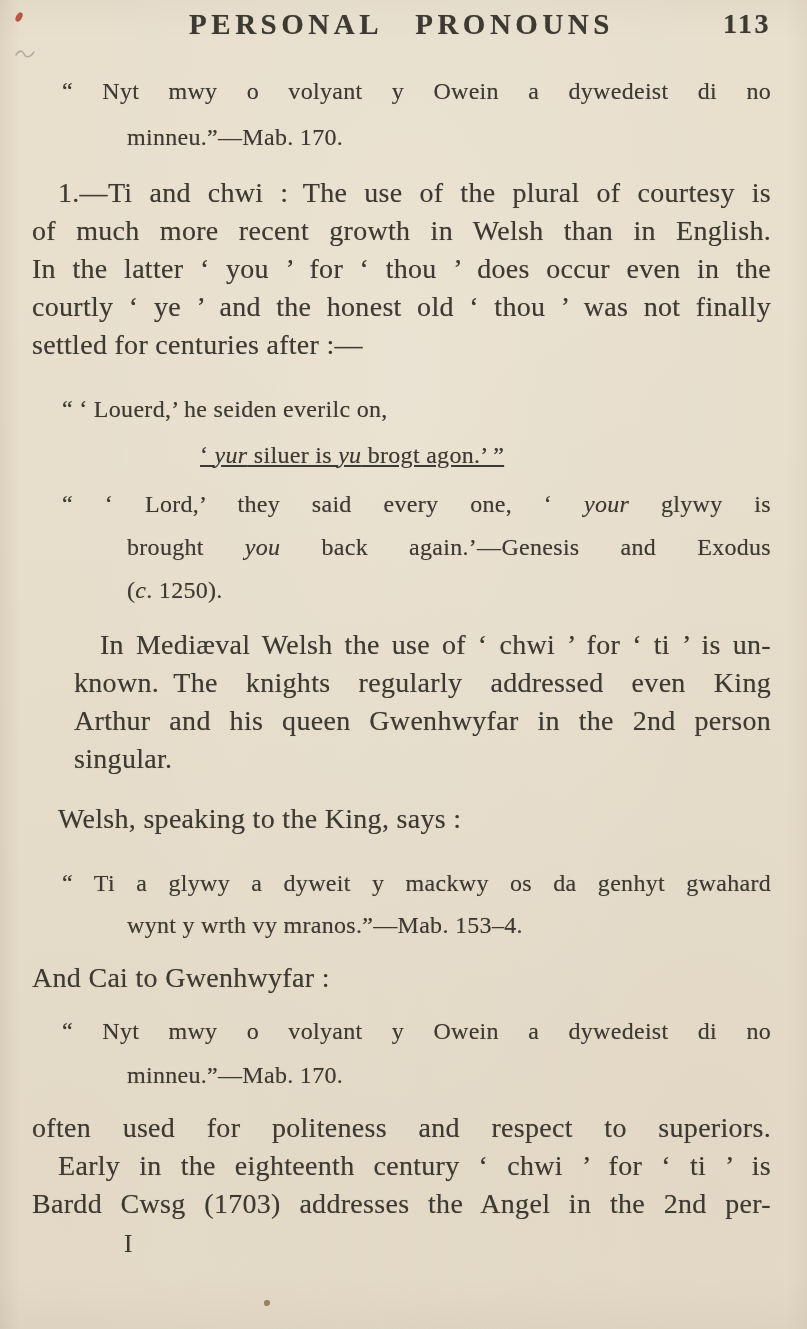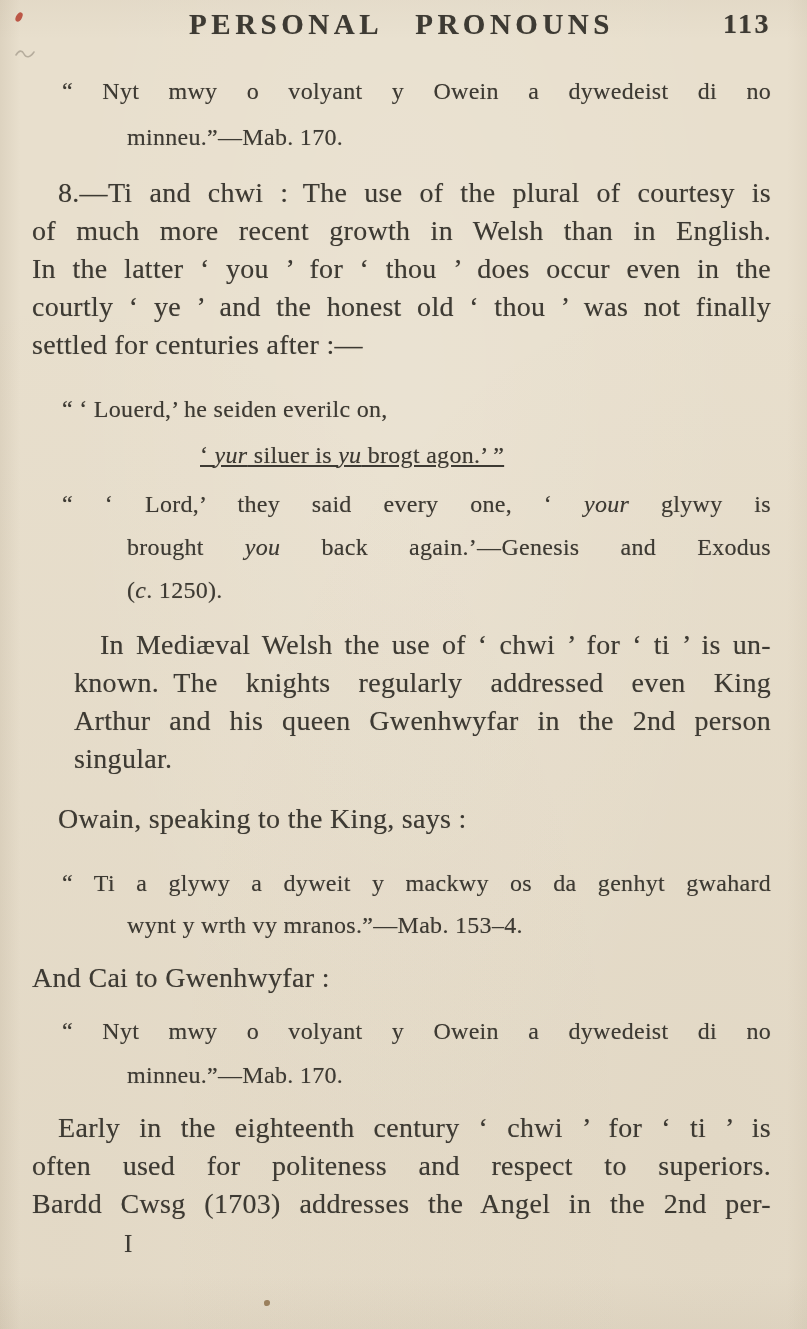--- a/index.html
+++ b/index.html
@@ -76,21 +76,21 @@
     <span class="title">PERSONAL PRONOUNS</span>
     <span class="pageno">113</span>
   </div>
 
   <div class="quote lh46 m-qa">
     <div class="ln j i-quote"><span>“ Nyt mwy o volyant y Owein a dywedeist di no</span></div>
     <div class="ln i-cont"><span>minneu.”—Mab. 170.</span></div>
   </div>
 
   <div class="para m-p3">
-    <div class="ln j i-para"><span>8.—Ti and chwi : The use of the plural of courtesy is</span></div>
+    <div class="ln j i-para"><span>1.—Ti and chwi : The use of the plural of courtesy is</span></div>
     <div class="ln j"><span>of much more recent growth in Welsh than in English.</span></div>
     <div class="ln j"><span>In the latter ‘ you ’ for ‘ thou ’ does occur even in the</span></div>
     <div class="ln j"><span>courtly ‘ ye ’ and the honest old ‘ thou ’ was not finally</span></div>
     <div class="ln"><span>settled for centuries after :—</span></div>
   </div>
 
   <div class="quote lh46 m-qb">
     <div class="ln i-quote"><span>“ ‘ Louerd,’ he seiden everilc on,</span></div>
     <div class="ln i-verse"><span>‘ </span><i>yur</i><span> siluer is </span><i>yu</i><span> brogt agon.’ ”</span></div>
   </div>
@@ -102,38 +102,38 @@
   </div>
 
   <div class="para m-p4">
     <div class="ln j i-para"><span>In Mediæval Welsh the use of ‘ chwi ’ for ‘ ti ’ is un-</span></div>
     <div class="ln j"><span>known. The knights regularly addressed even King</span></div>
     <div class="ln j"><span>Arthur and his queen Gwenhwyfar in the 2nd person</span></div>
     <div class="ln"><span>singular.</span></div>
   </div>
 
   <div class="para m-p5">
-    <div class="ln i-para"><span>Owain, speaking to the King, says :</span></div>
+    <div class="ln i-para"><span>Welsh, speaking to the King, says :</span></div>
   </div>
 
   <div class="quote lh42 m-qd">
     <div class="ln j i-quote"><span>“ Ti a glywy a dyweit y mackwy os da genhyt gwahard</span></div>
     <div class="ln i-cont"><span>wynt y wrth vy mranos.”—Mab. 153–4.</span></div>
   </div>
 
   <div class="para m-p6">
     <div class="ln"><span>And Cai to Gwenhwyfar :</span></div>
   </div>
 
   <div class="quote lh44 m-qe">
     <div class="ln j i-quote"><span>“ Nyt mwy o volyant y Owein a dywedeist di no</span></div>
     <div class="ln i-cont"><span>minneu.”—Mab. 170.</span></div>
   </div>
 
   <div class="para m-p7">
+    <div class="ln j"><span>often used for politeness and respect to superiors.</span></div>
     <div class="ln j i-para"><span>Early in the eighteenth century ‘ chwi ’ for ‘ ti ’ is</span></div>
-    <div class="ln j"><span>often used for politeness and respect to superiors.</span></div>
     <div class="ln j"><span>Bardd Cwsg (1703) addresses the Angel in the 2nd per-</span></div>
   </div>
 
   <div class="signature">I</div>
 
 </div>
 
 </body></html>

